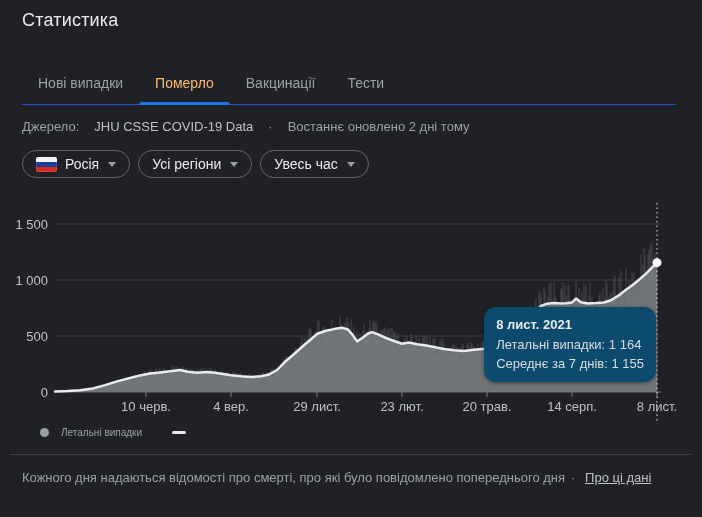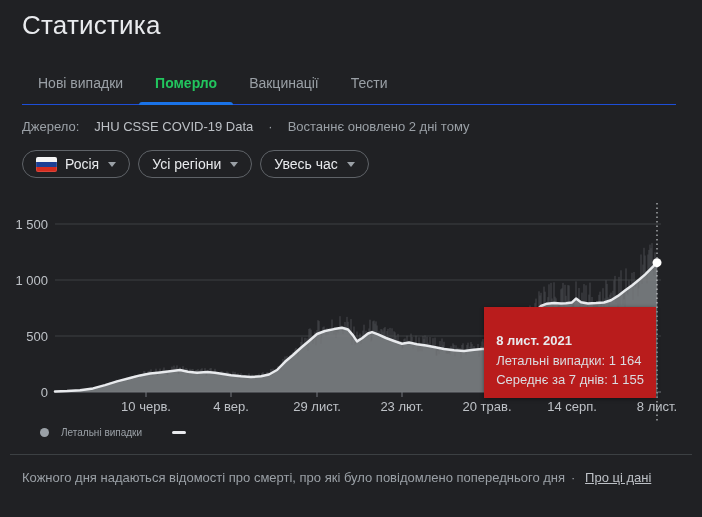--- a/index.html
+++ b/index.html
@@ -4,31 +4,31 @@
 <style>
   html,body{margin:0;padding:0;background:#202124;}
   .panel{
     position:relative;width:702px;height:517px;overflow:hidden;
     background:#202124;
     font-family:"Liberation Sans","DejaVu Sans",sans-serif;
     -webkit-font-smoothing:antialiased;
   }
   .title{
     position:absolute;left:22px;top:10px;margin:0;
-    font-size:26px;font-weight:500;color:#e8eaed;letter-spacing:.2px;
+    font-size:18px;font-weight:500;color:#e8eaed;letter-spacing:.2px;
   }
   .tabs{
     position:absolute;left:22px;top:62px;width:654px;height:42px;
     display:flex;border-bottom:1px solid #1d4ed8;
   }
   .tab{
     position:relative;padding:0 16px;line-height:42px;font-size:14px;
     color:#9aa0a6;cursor:pointer;white-space:nowrap;
   }
-  .tab--active{color:#22c55e;font-weight:700;}
+  .tab--active{color:#fdba74;font-weight:400;}
   .tab--active::after{
     content:"";position:absolute;left:0;right:0;bottom:-1px;height:3px;
     background:var(--accent,#1a73e8);border-radius:3px 3px 0 0;
   }
   .source-row{
     position:absolute;left:22px;top:119px;font-size:13px;color:#9aa0a6;
     display:flex;align-items:center;gap:15px;white-space:nowrap;
   }
   .source-row a{color:#bdc1c6;cursor:pointer;}
   .filters{
@@ -44,21 +44,21 @@
     background:linear-gradient(#f4f4f4 0 33%,#1c3f94 33% 66%,#d52b1e 66% 100%);
     box-shadow:0 0 0 1px rgba(255,255,255,.12) inset;
   }
   .caret{
     width:0;height:0;border-left:4px solid transparent;border-right:4px solid transparent;
     border-top:5px solid #9aa0a6;display:inline-block;margin-left:1px;
   }
   svg.chart{position:absolute;left:0;top:0;pointer-events:none;}
   .tooltip{
     position:absolute;right:46px;top:307px;min-width:126px;
-    background:#b91c1c;border-radius:0;padding:24px 12px 9px 12px;
+    background:#0c4a6e;border-radius:12px;padding:8px 12px 9px 12px;
     box-shadow:0 1px 4px rgba(0,0,0,.45);
     font-size:13px;line-height:19px;color:#dadce0;white-space:nowrap;
   }
   .tooltip .tt-title{font-weight:700;color:#e8eaed;margin-bottom:1px;}
   .legend{
     position:absolute;left:40px;top:427px;display:flex;align-items:center;gap:30px;
     font-size:10px;color:#9aa0a6;
   }
   .legend-item{display:flex;align-items:center;gap:12px;}
   .legend-dot{width:9px;height:9px;border-radius:50%;background:#9aa0a6;display:inline-block;}

